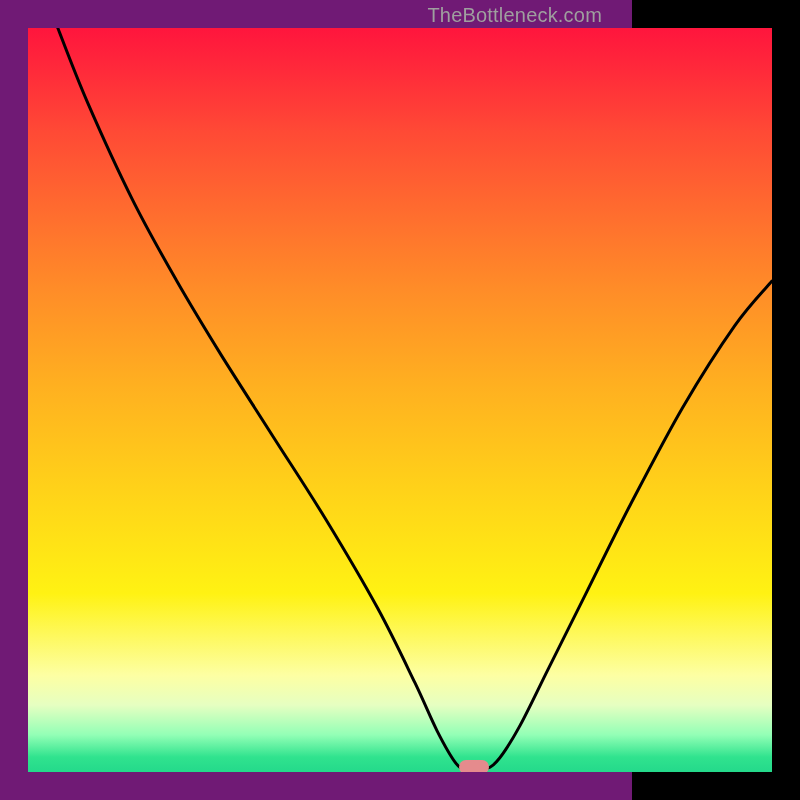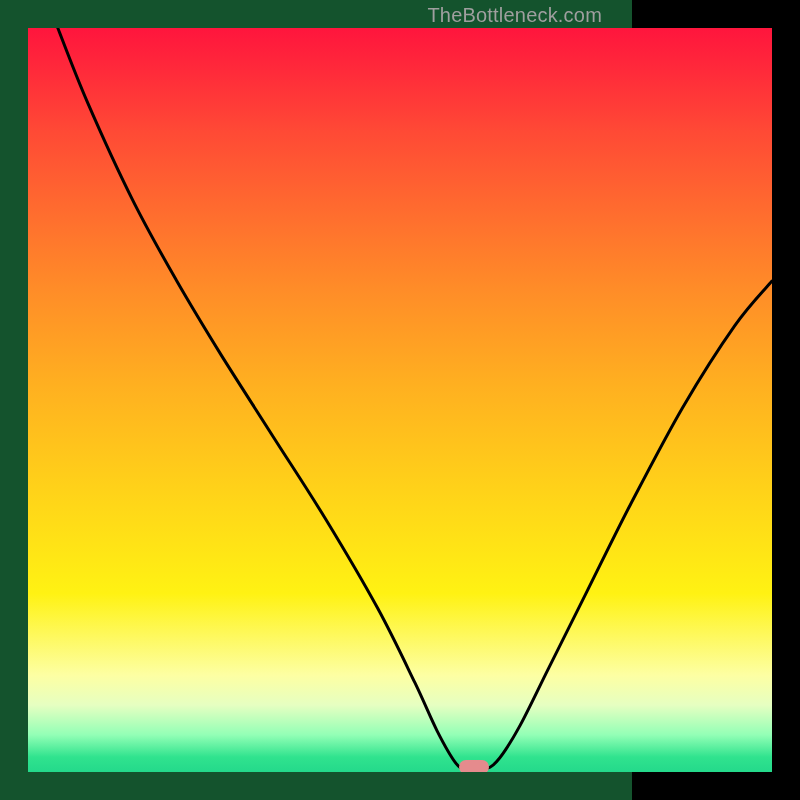--- a/index.html
+++ b/index.html
@@ -10,21 +10,21 @@
     background: #000;
     overflow: hidden;
     font-family: Arial, Helvetica, sans-serif;
   }
   .frame {
     position: absolute;
     top: 0;
     left: 0;
     width: 632px;
     height: 800px;
-    background: #14532d;
+    background: #701a75;
   }
   .plot-area {
     position: absolute;
     top: 28px;
     left: 28px;
     width: 744px;
     height: 744px;
     overflow: hidden;
   }
   .gradient-bg {

